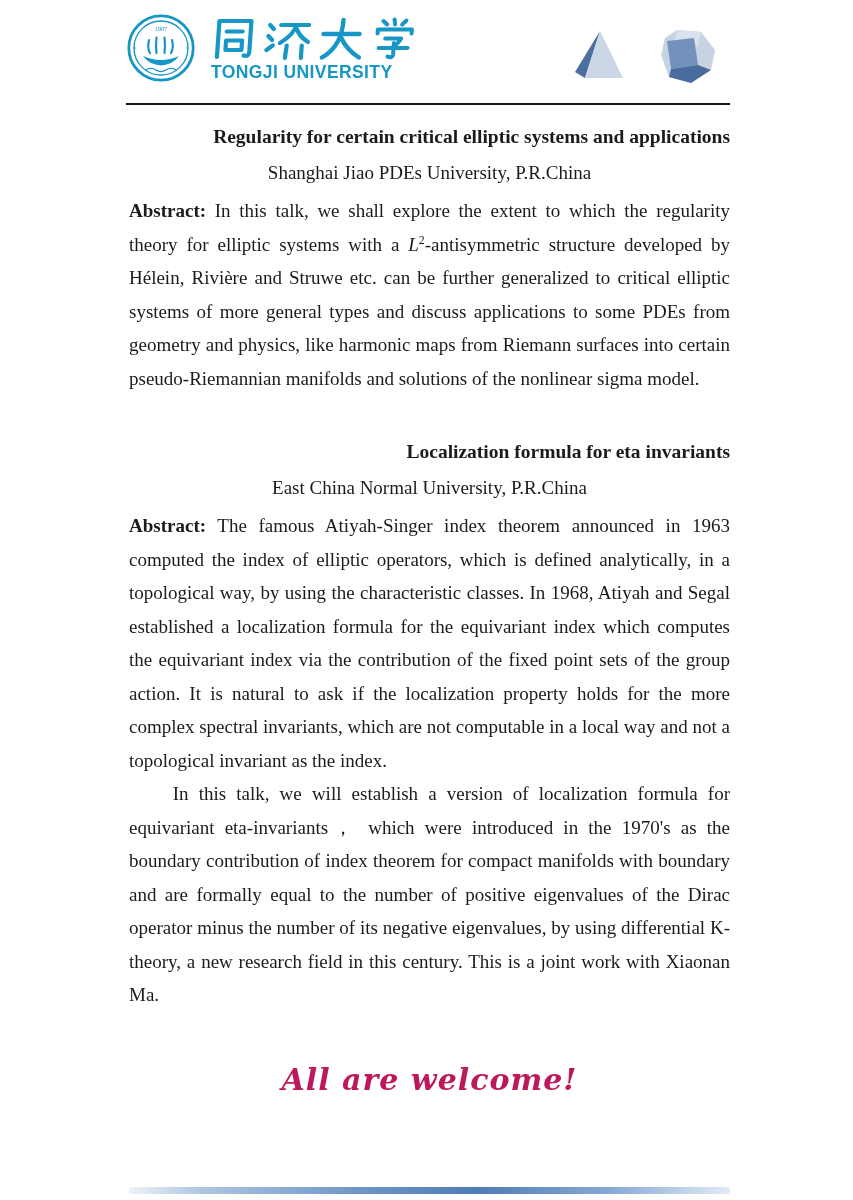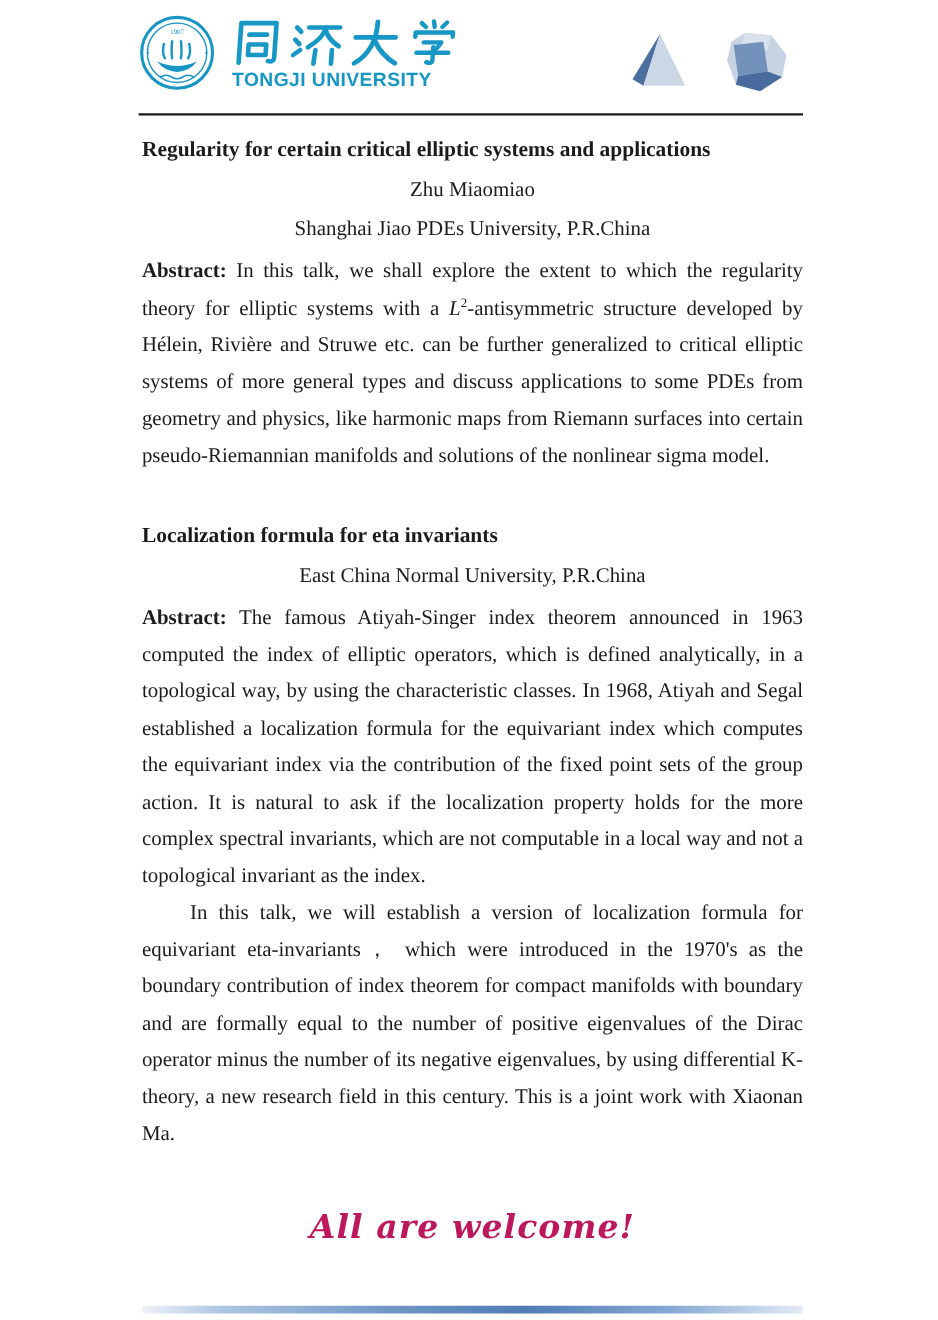--- a/index.html
+++ b/index.html
@@ -29,21 +29,21 @@
     font-family:Liberation Sans, sans-serif;
   }
   .shapes{display:flex;align-items:center;gap:30px;margin-top:12px;margin-right:6px;}
   .header-rule{
     border:none;margin:2px 123px 0 126px;
     border-top:2.6px solid #141414;
   }
   
   .content{padding:0 123px 0 129px;}
   .talk-title{
-    font-size:19.5px;font-weight:bold;text-align:left;
+    font-size:19.5px;font-weight:bold;text-align:right;
     margin:15px 0 0 0;line-height:33px;
   }
   .talk2{margin-top:40px;}
   .speaker,.affiliation{
     text-align:center;font-size:19px;line-height:33px;margin:3px 0 0 0;
   }
   .abstract{
     font-size:19px;line-height:33.5px;margin:5px 0 0 0;
     text-align:justify;
   }
@@ -149,21 +149,20 @@
         <polygon points="14,44 41,40 54,45 34,58 12,52" fill="#4a6b9e"></polygon>
       </svg>
     </div>
   </div>
   <hr class="header-rule">
 
   <div class="content">
 
     <section>
       <h1 class="talk-title">Regularity for certain critical elliptic systems and applications</h1>
-      <div class="speaker">Zhu Miaomiao</div>
       <div class="affiliation">Shanghai Jiao PDEs University, P.R.China</div>
       <p class="abstract"><b>Abstract:</b><span> In this talk, we shall explore the extent to which the regularity theory for elliptic systems with a </span><i>L</i><sup>2</sup><span>-antisymmetric structure developed by Hélein, Rivière and Struwe etc. can be further generalized to critical elliptic systems of more general types and discuss applications to some PDEs from geometry and physics, like harmonic maps from Riemann surfaces into certain pseudo-Riemannian manifolds and solutions of the nonlinear sigma model.</span></p>
     </section>
 
     <section class="talk2">
       <h1 class="talk-title">Localization formula for eta invariants</h1>
       <div class="affiliation">East China Normal University, P.R.China</div>
       <p class="abstract"><b>Abstract:</b><span> The famous Atiyah-Singer index theorem announced in 1963 computed the index of elliptic operators, which is defined analytically, in a topological way, by using the characteristic classes. In 1968, Atiyah and Segal established a localization formula for the equivariant index which computes the equivariant index via the contribution of the fixed point sets of the group action. It is natural to ask if the localization property holds for the more complex spectral invariants, which are not computable in a local way and not a topological invariant as the index.</span></p>
       <p class="abstract indent">In this talk, we will establish a version of localization formula for equivariant eta-invariants， which were introduced in the 1970's as the boundary contribution of index theorem for compact manifolds with boundary and are formally equal to the number of positive eigenvalues of the Dirac operator minus the number of its negative eigenvalues, by using differential K-theory, a new research field in this century. This is a joint work with Xiaonan Ma.</p>
     </section>

